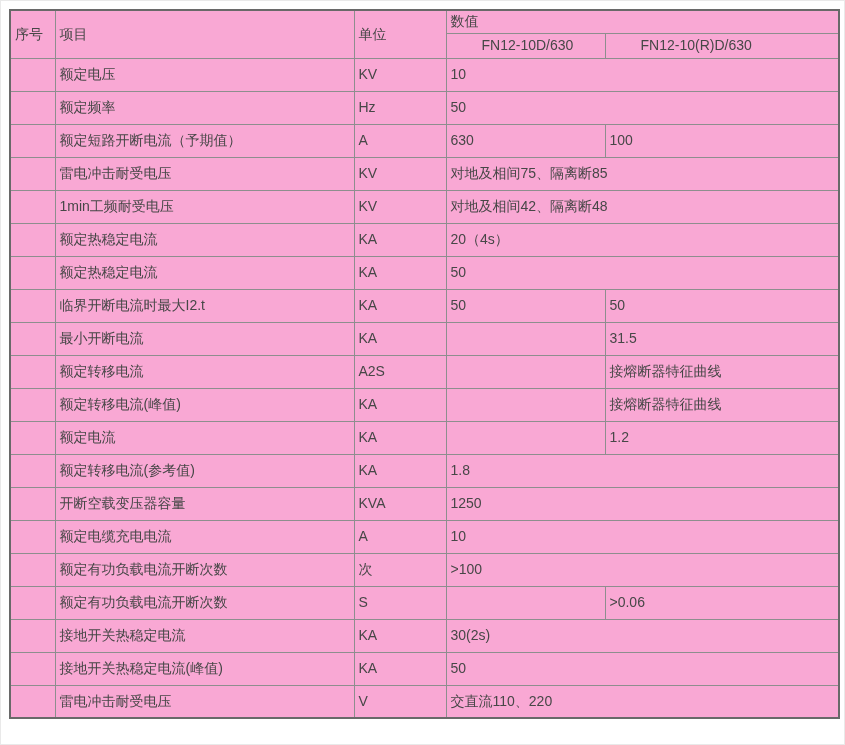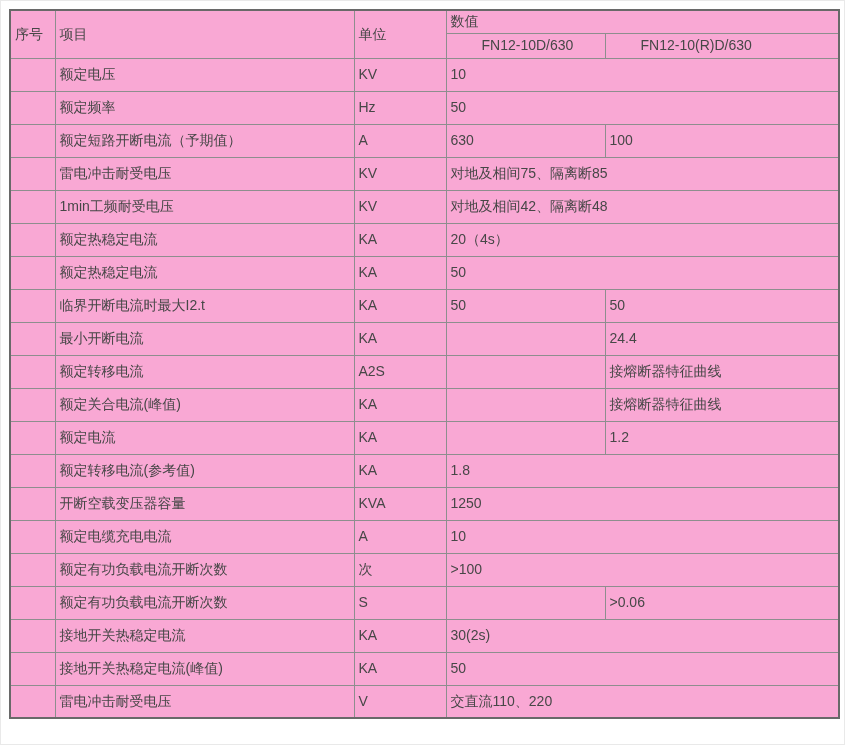--- a/index.html
+++ b/index.html
@@ -118,32 +118,32 @@
           <td>临界开断电流时最大I2.t</td>
           <td>KA</td>
           <td>50</td>
           <td>50</td>
         </tr>
         <tr>
           <td></td>
           <td>最小开断电流</td>
           <td>KA</td>
           <td></td>
-          <td>24.4</td>
+          <td>31.5</td>
         </tr>
         <tr>
           <td></td>
           <td>额定转移电流</td>
           <td>A2S</td>
           <td></td>
           <td>接熔断器特征曲线</td>
         </tr>
         <tr>
           <td></td>
-          <td>额定关合电流(峰值)</td>
+          <td>额定转移电流(峰值)</td>
           <td>KA</td>
           <td></td>
           <td>接熔断器特征曲线</td>
         </tr>
         <tr>
           <td></td>
           <td>额定电流</td>
           <td>KA</td>
           <td></td>
           <td>1.2</td>

